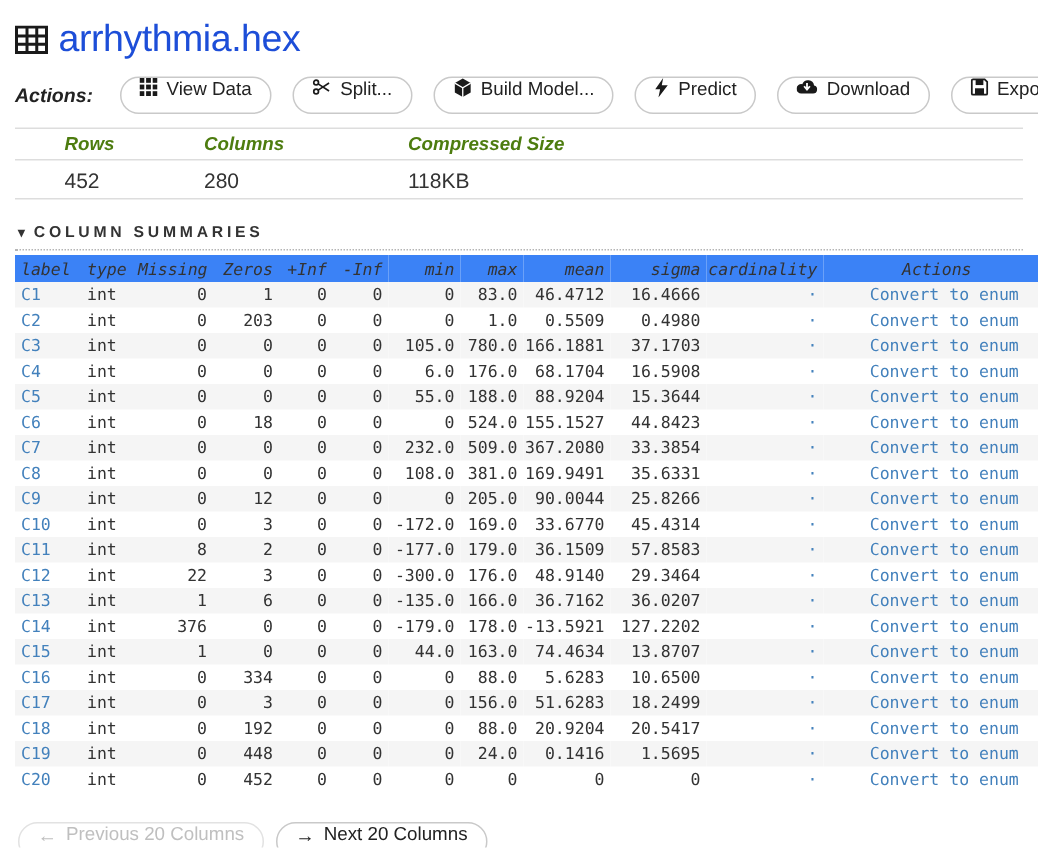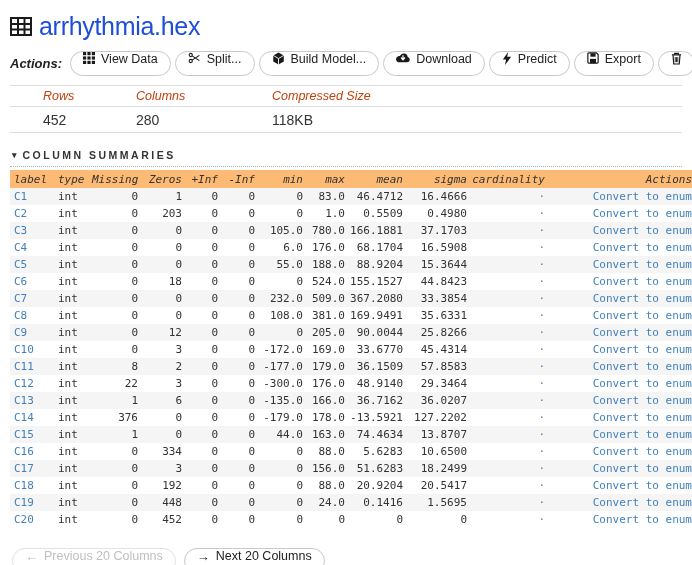--- a/index.html
+++ b/index.html
@@ -6,59 +6,59 @@
   html,body { width: 692px; height: 565px; background: #fff; color: #333;
     font-family: "Liberation Sans", sans-serif; overflow: hidden; }
   .page { padding: 10px 10px 0 10px; width: 692px; }
 
   
   .title-row { display: flex; align-items: center; gap: 7px; margin: 2px 0 10px 0; }
   .title-icon svg { display: block; }
   .page-title { font-size: 25px; font-weight: 500; color: #1d4ed8; letter-spacing: -0.3px; }
 
   
-  .actions-bar { display: flex; align-items: center; gap: 4px; padding-right: 17px; margin-bottom: 9px; }
+  .actions-bar { display: flex; align-items: center; gap: 14px; padding-right: 17px; margin-bottom: 9px; }
   .actions-label { font-style: italic; font-weight: 600; font-size: 13px; color: #222; margin-right: 4px; }
   .btn { display: inline-flex; gap: 6px; height: 25px; padding: 0 12px;
     background: #fff; border: 1px solid #c9c9c9; border-radius: 13px;
     font-family: "Liberation Sans", sans-serif; font-size: 12.5px; color: #222; cursor: pointer; white-space: nowrap; }
   .btn svg { display: block; flex: 0 0 auto; }
   .btn-delete { margin-left: auto; }
 
   
   table.info { width: 672px; border-collapse: collapse; table-layout: fixed;
     border-top: 1px solid #ddd; margin-bottom: 14px; }
   table.info th, table.info td { text-align: left; white-space: nowrap; }
-  table.info th { font-style: italic; font-weight: 400; font-size: 12.5px; color: #c2410c;
+  table.info th { font-style: italic; font-weight: 700; font-size: 12.5px; color: #4d7c0f;
     height: 21px; border-bottom: 1px solid #ddd; padding-left: 0; vertical-align: middle; }
   table.info td { font-size: 14px; height: 26px; border-bottom: 1px solid #ddd; vertical-align: middle; }
   table.info .ic1 { width: 126px; padding-left: 33px; }
   table.info .ic2 { width: 136px; }
 
   
   .section-head { display: flex; align-items: center; gap: 6px; font-size: 10.5px; font-weight: bold;
     letter-spacing: 2.5px; color: #333; padding: 2px 0 5px 2px; border-bottom: 1px dotted #b5b5b5; }
   .section-caret { font-size: 9px; letter-spacing: 0; color: #333; }
 
   
   table.summary { width: 682px; border-collapse: collapse; table-layout: fixed; margin-top: 3px;
     font-family: "DejaVu Sans Mono", monospace; font-size: 11px; }
-  table.summary th { font-style: italic; font-weight: normal; background: #fdba74; height: 18px; }
+  table.summary th { font-style: italic; font-weight: normal; background: #3b82f6; height: 18px; }
   table.summary td { height: 17px; }
   table.summary th, table.summary td { white-space: nowrap; overflow: visible; vertical-align: middle; }
   table.summary tr.alt td { background: #f5f5f5; }
   .c-label  { width: 44px; text-align: left; padding-left: 4px; }
   .c-type   { width: 38px; text-align: left; padding-left: 4px; margin-top: 25px; }
   .c-num    { text-align: right; padding-right: 4px; }
   col.w-missing { width: 50px; } col.w-zeros { width: 44px; }
   col.w-pinf { width: 36px; } col.w-ninf { width: 37px; }
   col.w-min { width: 48px; } col.w-max { width: 42px; }
   col.w-mean { width: 58px; } col.w-sigma { width: 64px; }
   .c-card   { width: 78px; text-align: right; padding-right: 4px; }
-  .c-actions{ text-align: right; padding-left: 8px; }
+  .c-actions{ text-align: center; padding-left: 8px; }
   td.c-actions { padding-left: 18px; }
   .link { color: #4381bc; cursor: pointer; text-decoration: none; }
   td.c-card { color: #4381bc; }
 
   
   .pager { display: flex; gap: 8px; margin: 20px 0 0 2px; }
   .pager .btn { height: 26px; border-radius: 14px; font-size: 12.5px; }
   .btn .arrow { font-weight: bold; font-size: 13px; }
   .btn-disabled { color: #bfbfbf; border-color: #e2e2e2; cursor: default; }
 </style>
@@ -118,35 +118,35 @@
         <svg width="13" height="13" viewBox="0 0 16 16">
           <path d="M8 0.5 L14.5 4.2 V11.8 L8 15.5 L1.5 11.8 V4.2 Z" fill="#1a1a1a"></path>
           <path d="M1.5 4.2 L8 8 L14.5 4.2 M8 8 V15.5" stroke="#fff" stroke-width="1.1" fill="none"></path>
         </svg>
       </span>
       <span>Build Model...</span>
     </button>
 
     <button class="btn">
       <span>
+        <svg width="10" height="13" viewBox="0 0 10 14">
+          <path d="M6.2 0 L0.5 8 H4 L2.8 14 L9.5 5.2 H5.2 Z" fill="#1a1a1a"></path>
+        </svg>
+      </span>
+      <span>Predict</span>
+    </button>
+
+    <button class="btn">
+      <span>
         <svg width="14" height="11" viewBox="0 0 16 12">
           <path d="M4 11.5 a3.6 3.6 0 1 1 .4-7.1 A4.7 4.7 0 0 1 13.4 5.4 A3.1 3.1 0 0 1 12.6 11.5 Z" fill="#1a1a1a"></path>
           <path d="M8 3.5 V8 M5.8 6 L8 8.6 L10.2 6" stroke="#fff" stroke-width="1.4" fill="none"></path>
         </svg>
       </span>
       <span>Download</span>
-    </button>
-
-    <button class="btn">
-      <span>
-        <svg width="10" height="13" viewBox="0 0 10 14">
-          <path d="M6.2 0 L0.5 8 H4 L2.8 14 L9.5 5.2 H5.2 Z" fill="#1a1a1a"></path>
-        </svg>
-      </span>
-      <span>Predict</span>
     </button>
 
     <button class="btn">
       <span>
         <svg width="12" height="12" viewBox="0 0 14 14">
           <path d="M1 2 a1 1 0 0 1 1-1 H11 L13 3 V12 a1 1 0 0 1 -1 1 H2 a1 1 0 0 1 -1-1 Z" fill="none" stroke="#1a1a1a" stroke-width="1.4"></path>
           <rect x="4" y="1.5" width="6" height="4" fill="#1a1a1a"></rect>
           <rect x="3.5" y="8" width="7" height="5" fill="#1a1a1a"></rect>
         </svg>
       </span>

